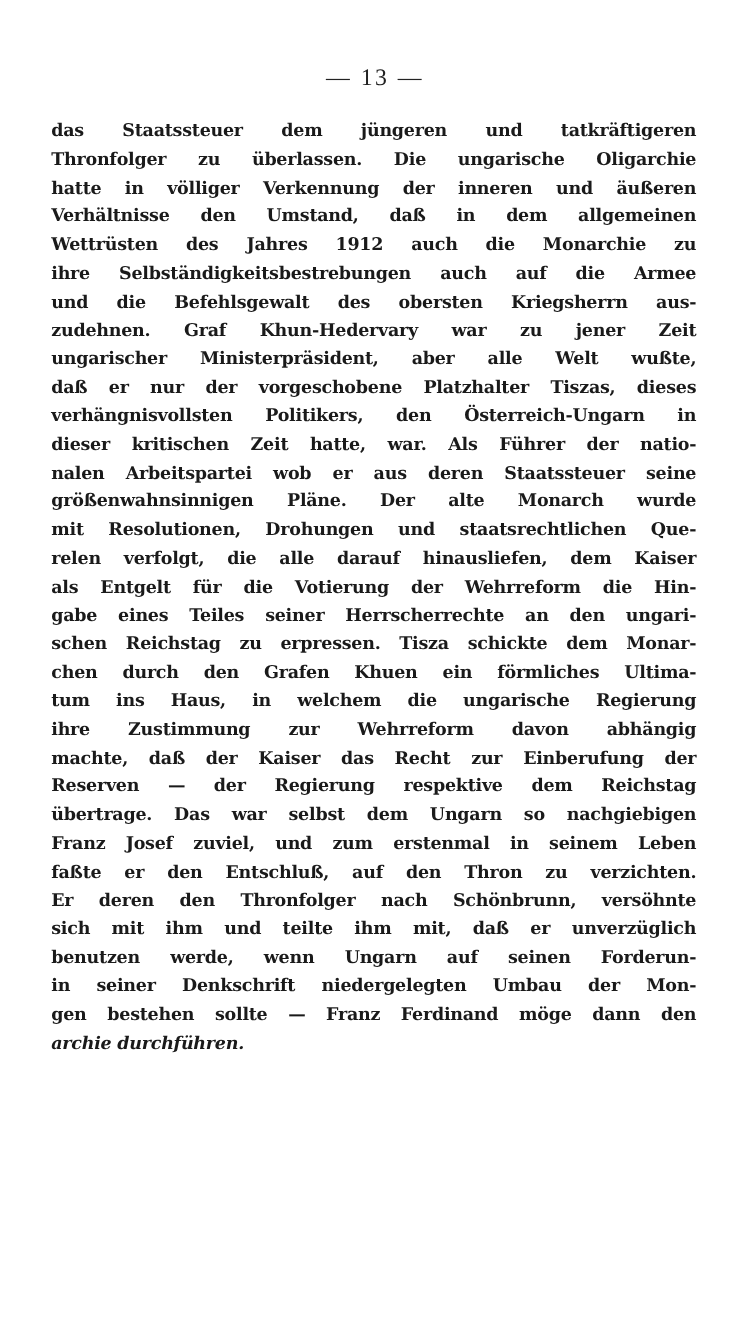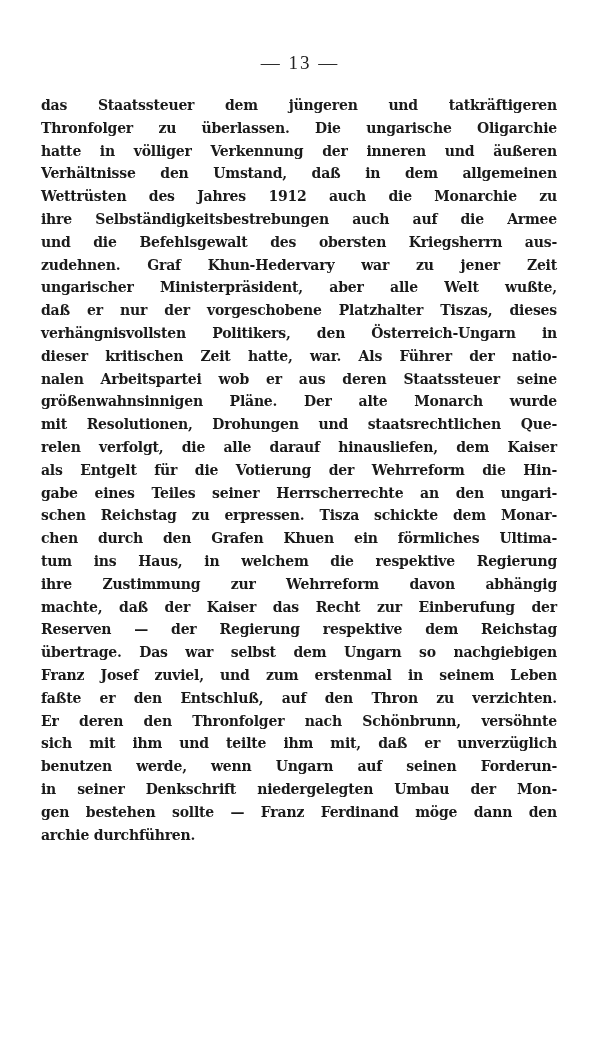--- a/index.html
+++ b/index.html
@@ -37,20 +37,21 @@
     line-height: 22.8px;
     font-size: 14px;
     white-space: nowrap;
     text-align: justify;
     text-align-last: justify;
     font-weight: bold;
     letter-spacing: -0.2px;
   }
   .line.last {
     text-align-last: left;
+    font-style: italic;
   }
 </style>
 </head>
 <body>
 
 <div class="page-number">— 13 —</div>
 
 <div class="text-block">
   <div class="line">das Staatssteuer dem jüngeren und tatkräftigeren</div>
   <div class="line">Thronfolger zu überlassen. Die ungarische Oligarchie</div>
@@ -65,21 +66,21 @@
   <div class="line">verhängnisvollsten Politikers, den Österreich-Ungarn in</div>
   <div class="line">dieser kritischen Zeit hatte, war. Als Führer der natio-</div>
   <div class="line">nalen Arbeitspartei wob er aus deren Staatssteuer seine</div>
   <div class="line">größenwahnsinnigen Pläne. Der alte Monarch wurde</div>
   <div class="line">mit Resolutionen, Drohungen und staatsrechtlichen Que-</div>
   <div class="line">relen verfolgt, die alle darauf hinausliefen, dem Kaiser</div>
   <div class="line">als Entgelt für die Votierung der Wehrreform die Hin-</div>
   <div class="line">gabe eines Teiles seiner Herrscherrechte an den ungari-</div>
   <div class="line">schen Reichstag zu erpressen. Tisza schickte dem Monar-</div>
   <div class="line">chen durch den Grafen Khuen ein förmliches Ultima-</div>
-  <div class="line">tum ins Haus, in welchem die respektive Regierung</div>
+  <div class="line">tum ins Haus, in welchem die ungarische Regierung</div>
   <div class="line">ihre Zustimmung zur Wehrreform davon abhängig</div>
   <div class="line">machte, daß der Kaiser das Recht zur Einberufung der</div>
   <div class="line">Reserven — der Regierung respektive dem Reichstag</div>
   <div class="line">übertrage. Das war selbst dem Ungarn so nachgiebigen</div>
   <div class="line">Franz Josef zuviel, und zum erstenmal in seinem Leben</div>
   <div class="line">faßte er den Entschluß, auf den Thron zu verzichten.</div>
   <div class="line">Er deren den Thronfolger nach Schönbrunn, versöhnte</div>
   <div class="line">sich mit ihm und teilte ihm mit, daß er unverzüglich</div>
   <div class="line">benutzen werde, wenn Ungarn auf seinen Forderun-</div>
   <div class="line">in seiner Denkschrift niedergelegten Umbau der Mon-</div>

